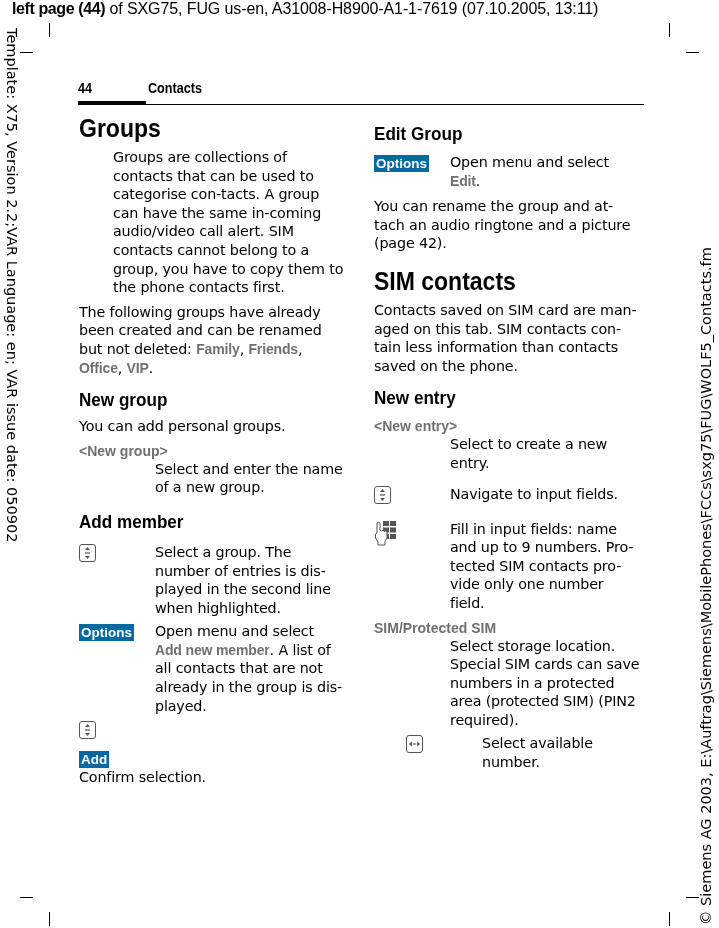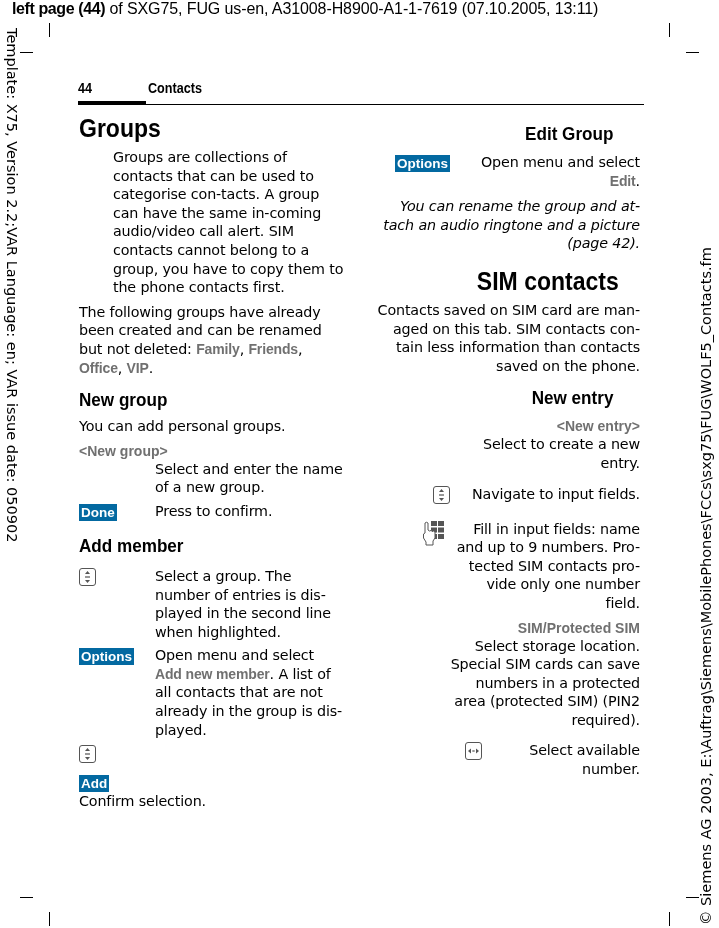--- a/index.html
+++ b/index.html
@@ -11,21 +11,21 @@
   .vtext-left span { position:absolute; left:0; top:0; transform-origin:0 0; transform:translate(0px,0px) rotate(90deg) translate(0,-18px); white-space:nowrap; font-size:14.5px; font-family:"DejaVu Sans", sans-serif; }
   .vtext-right { position:absolute; left:698px; top:925px; }
   .vtext-right span { position:absolute; left:0; top:0; transform-origin:0 0; transform:rotate(-90deg); white-space:nowrap; font-size:14.5px; font-family:"DejaVu Sans", sans-serif; }
   .header { position:absolute; left:78px; top:80px; width:566px; height:26px; }
   .header .pnum { position:absolute; left:0; top:0; font-family:"Liberation Sans", sans-serif; font-weight:bold; font-size:14px; transform:scaleX(0.9); transform-origin:0 0; }
   .header .ptitle { position:absolute; left:70px; top:0; font-family:"Liberation Sans", sans-serif; font-weight:bold; font-size:14px; transform:scaleX(0.9); transform-origin:0 0; }
   .header .rule { position:absolute; left:0; top:24px; width:566px; height:1px; background:#000; }
   .header .rule-thick { position:absolute; left:0; top:21px; width:68px; height:4px; background:#000; }
   .col { position:absolute; top:112px; width:266px; }
   .col.left { left:79px; }
-  .col.right { left:374px;text-align:right; }
+  .col.right { left:374px; }
   .h1 { font-family:"Liberation Sans", sans-serif; font-weight:bold; font-size:25px; margin:0; line-height:32px; transform:scaleX(0.92); transform-origin:0 0; white-space:nowrap; }
   .h2 { font-family:"Liberation Sans", sans-serif; font-weight:bold; font-size:19px; margin:0; line-height:26px; transform:scaleX(0.9); transform-origin:0 0; white-space:nowrap; }
   p { margin:0; font-size:14.3px; line-height:18.6px; letter-spacing:-0.15px; }
   .ui { font-family:"Liberation Sans", sans-serif; font-weight:bold; color:#707070; font-size:14px; }
   .label-line { font-family:"Liberation Sans", sans-serif; font-weight:bold; color:#707070; font-size:14px; line-height:18px; }
   .row { position:relative; display:flex; }
   .row .key { width:76px; flex:none; }
   .row .desc { flex:1; font-size:14.3px; line-height:18.6px; letter-spacing:-0.15px; }
   .softkey { display:inline-block; background:#0369a1; color:#fff; font-family:"Liberation Sans", sans-serif; font-weight:bold; font-size:13.5px; line-height:17px; padding:0 2px; }
   .navicon { display:inline-block; width:17px; height:18px; border:1.3px solid #555; border-radius:3px; position:relative; box-sizing:border-box; margin-top:1px; }
@@ -69,24 +69,20 @@
   <p style="margin-top:4px;margin-left:34px;">Groups are collections of contacts that can be used to categorise con-tacts. A group can have the same in-coming audio/video call alert. SIM contacts cannot belong to a group, you have to copy them to the phone contacts first.</p>
   <p style="margin-top:6px;"><span>The following groups have already been created and can be renamed but not deleted: </span><span class="ui">Family</span>, <span class="ui">Friends</span>, <span class="ui">Office</span>, <span class="ui">VIP</span>.</p>
 
   <h2 class="h2" style="margin-top:10px;">New group</h2>
   <p style="margin-top:4px;">You can add personal groups.</p>
   <div class="label-line" style="margin-top:6px;">&lt;New group&gt;</div>
   <div class="row">
     <div class="key"></div>
     <div class="desc">Select and enter the name of a new group.</div>
   </div>
-  <div class="row" style="margin-top:5px;">
-    <div class="key"><span class="softkey">Done</span></div>
-    <div class="desc">Press to confirm.</div>
-  </div>
 
   <h2 class="h2" style="margin-top:12px;">Add member</h2>
   <div class="row" style="margin-top:8px;">
     <div class="key"><span class="navicon">
       <svg width="15" height="16" viewBox="0 0 15 16">
             <path d="M7.5 2 L5 5 L10 5 Z" fill="#555"></path>
             <path d="M7.5 14 L5 11 L10 11 Z" fill="#555"></path>
             <rect x="5" y="7.4" width="5" height="1.2" fill="#555"></rect>
           </svg>
     </span></div>
@@ -110,21 +106,21 @@
     <div class="desc">Confirm selection.</div>
   </div>
 </div>
 
 <div class="col right" style="top:121px;">
   <h2 class="h2">Edit Group</h2>
   <div class="row" style="margin-top:6px;">
     <div class="key"><span class="softkey">Options</span></div>
     <div class="desc"><span>Open menu and select </span><br><span class="ui">Edit</span><span>.</span></div>
   </div>
-  <p style="margin-top:7px;font-style:italic;">You can rename the group and at-tach an audio ringtone and a picture (page 42).</p>
+  <p style="margin-top:7px;">You can rename the group and at-tach an audio ringtone and a picture (page 42).</p>
 
   <h1 class="h1" style="margin-top:12px;">SIM contacts</h1>
   <p style="margin-top:4px;">Contacts saved on SIM card are man-aged on this tab. SIM contacts con-tain less information than contacts saved on the phone.</p>
 
   <h2 class="h2" style="margin-top:10px;">New entry</h2>
   <div class="label-line" style="margin-top:6px;">&lt;New entry&gt;</div>
   <div class="row">
     <div class="key"></div>
     <div class="desc">Select to create a new entry.</div>
   </div>
@@ -150,21 +146,21 @@
         <path d="M3 3 L3 13 L1.5 14 L1.5 18 L4 22 L4 25 L11 25 L11 21 L13 18 L13 12 L11.5 11 L10 11.5 L9 10.5 L7.5 11 L6 10 L6 3 Q4.5 1.5 3 3 Z" fill="#fff" stroke="#555" stroke-width="1"></path>
       </svg>
     </span></div>
     <div class="desc">Fill in input fields: name and up to 9 numbers. Pro-tected SIM contacts pro-vide only one number field.</div>
   </div>
   <div class="label-line" style="margin-top:6px;">SIM/Protected SIM</div>
   <div class="row">
     <div class="key"></div>
     <div class="desc">Select storage location. Special SIM cards can save numbers in a protected area (protected SIM) (PIN2 required).</div>
   </div>
-  <div class="row" style="margin-top:12px;padding-left:32px;">
+  <div class="row" style="margin-top:5px;padding-left:32px;">
     <div class="key"><span class="navicon">
       <svg width="15" height="16" viewBox="0 0 15 16">
             <path d="M2 8 L5 5.5 L5 10.5 Z" fill="#555"></path>
             <path d="M13 8 L10 5.5 L10 10.5 Z" fill="#555"></path>
             <rect x="6.3" y="7.4" width="2.4" height="1.2" fill="#555"></rect>
           </svg>
     </span></div>
     <div class="desc">Select available number.</div>
   </div>
 </div>

